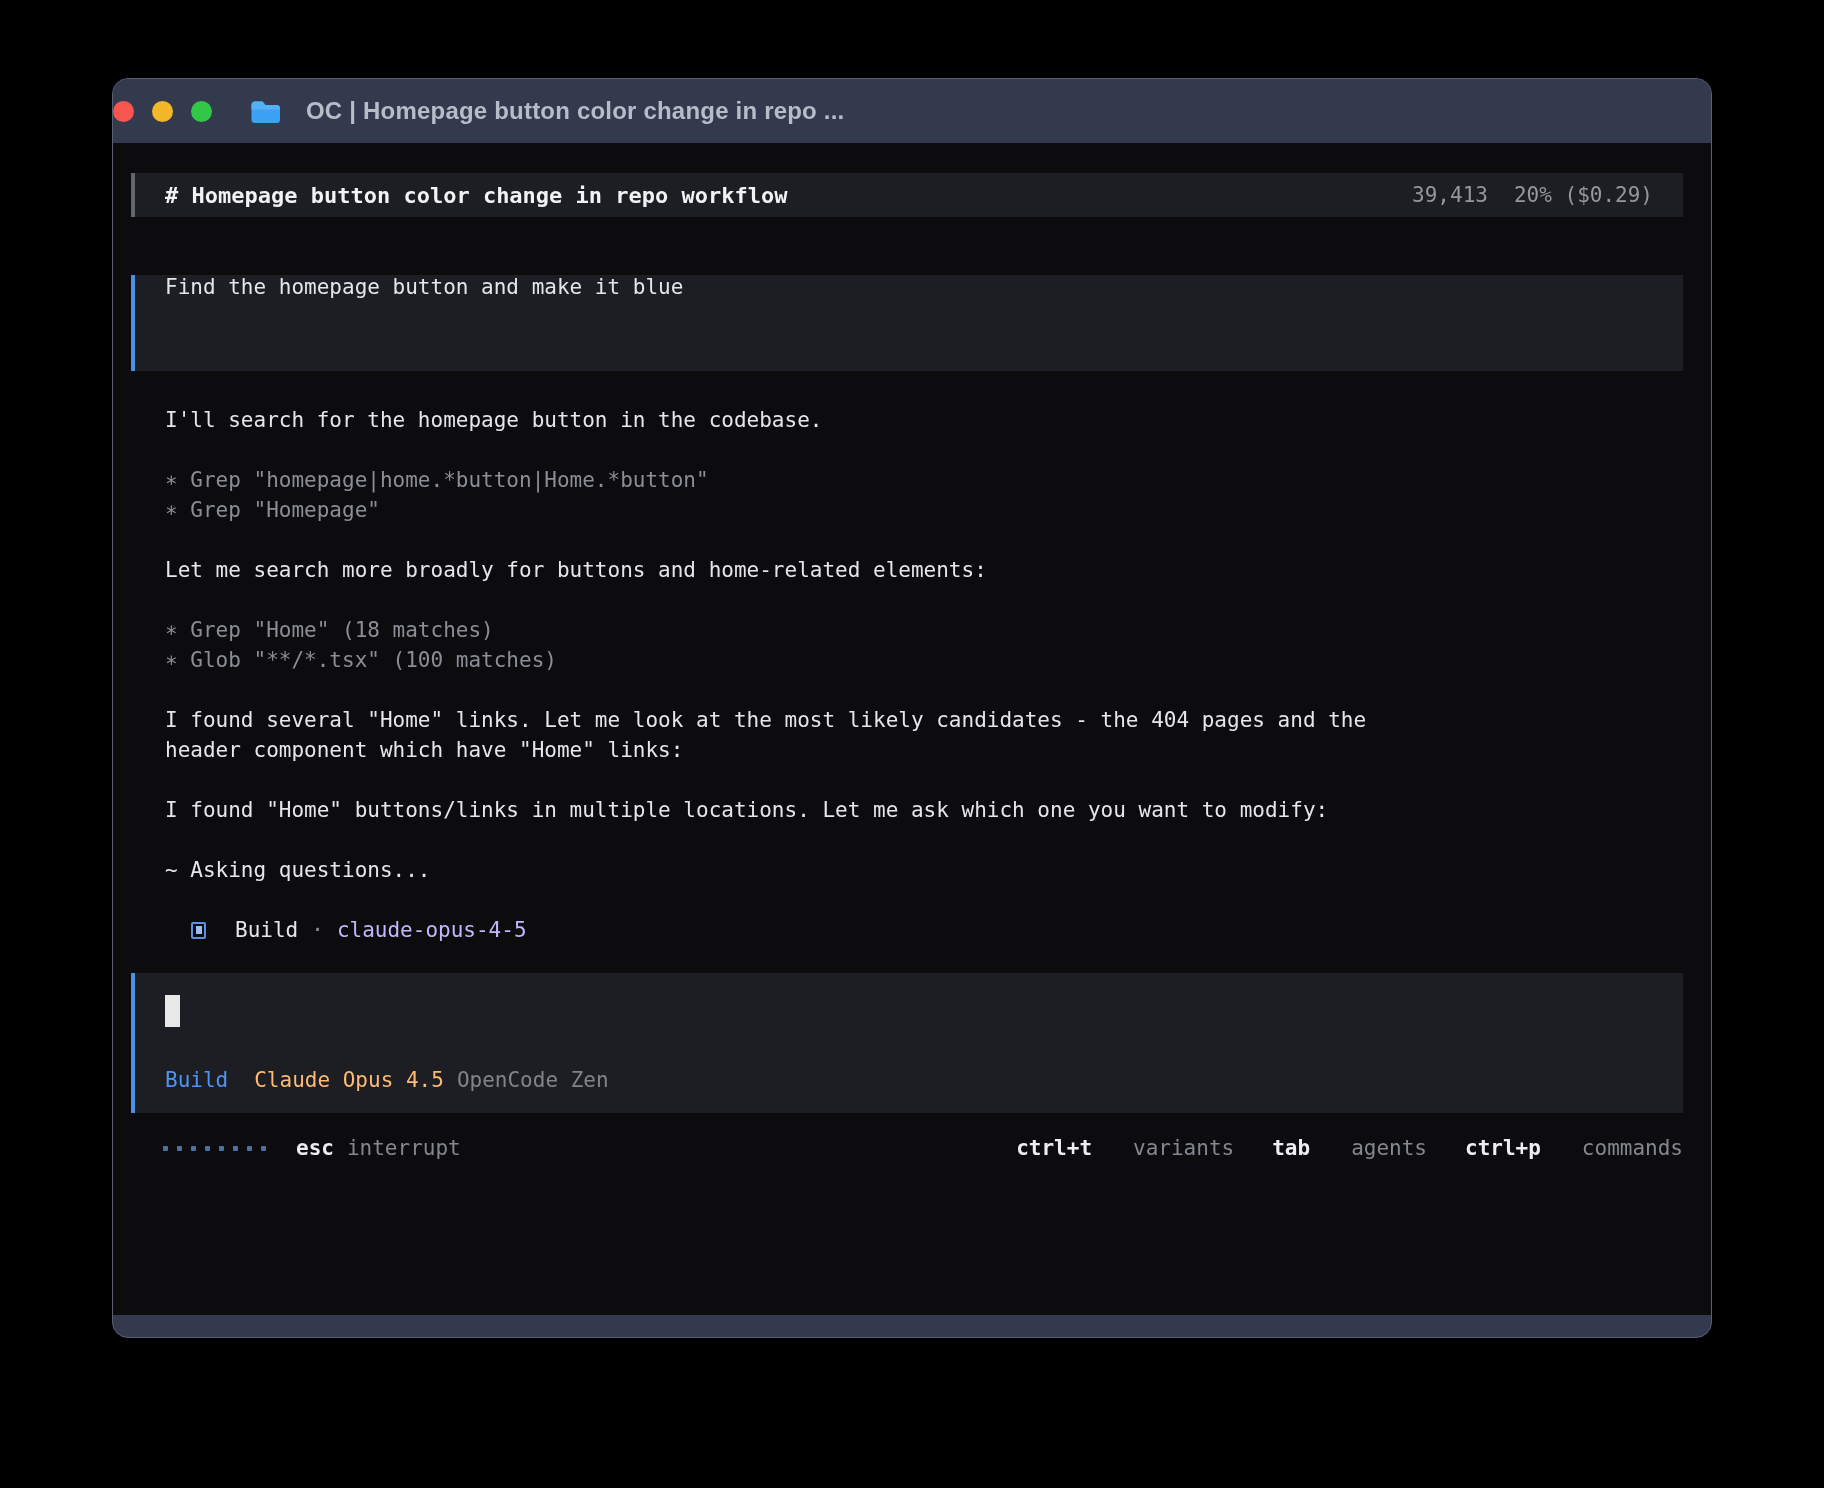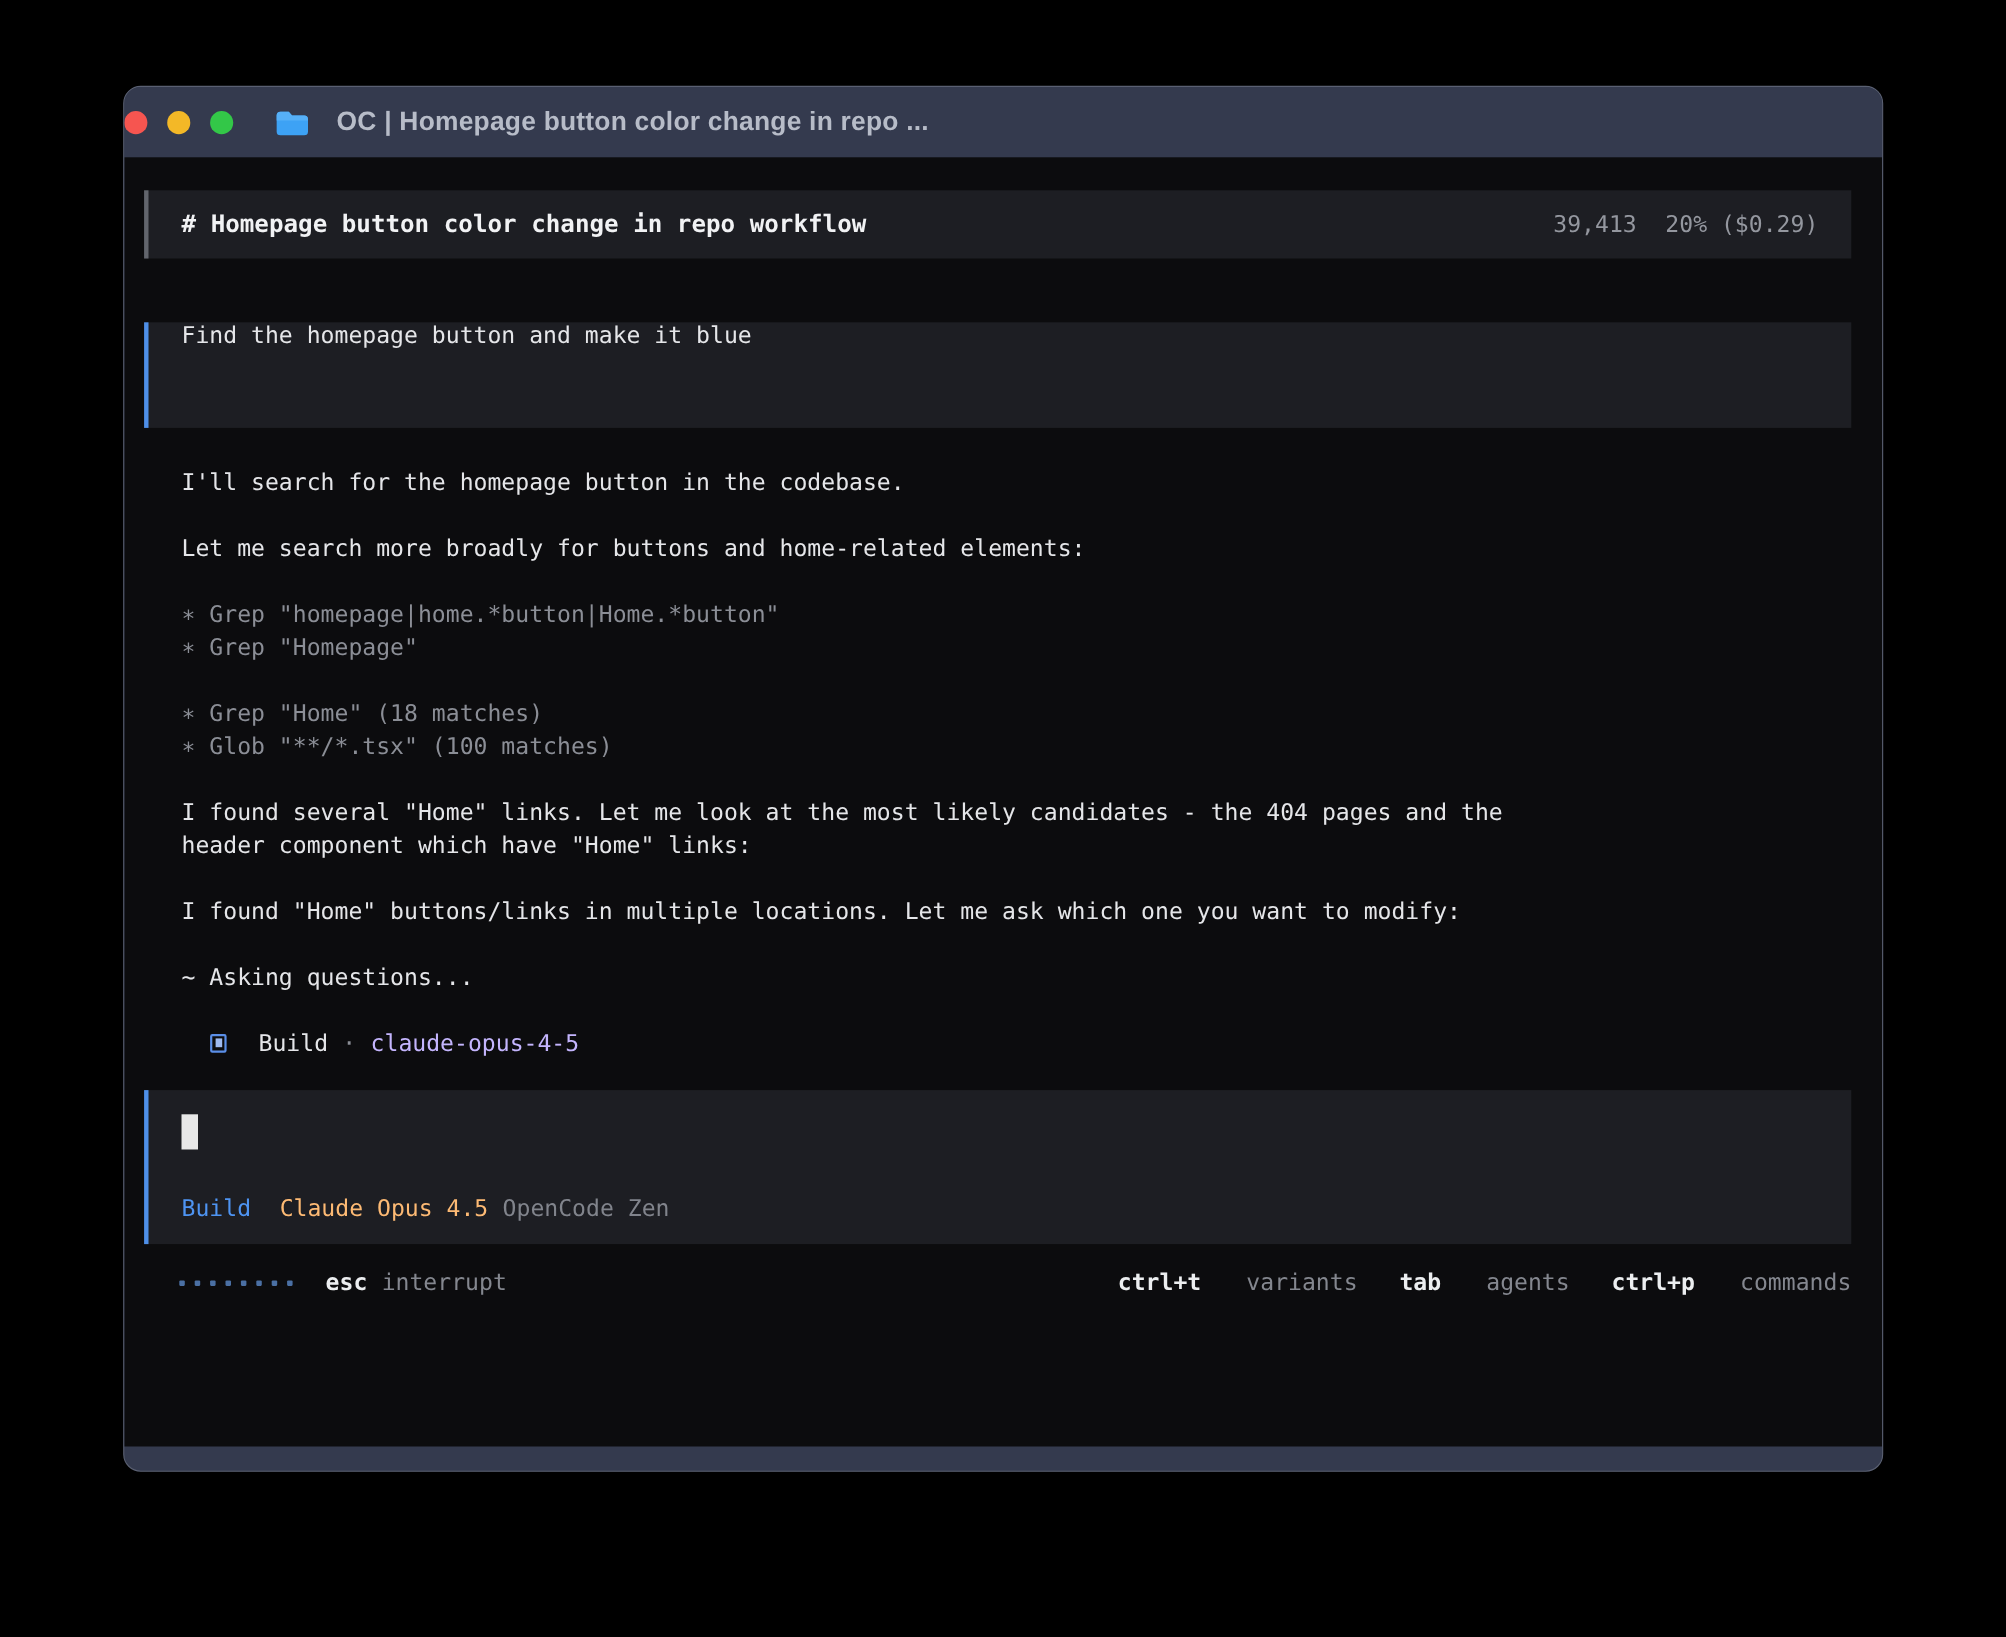--- a/index.html
+++ b/index.html
@@ -34,21 +34,21 @@
     padding:30px 28px 22px 18px;
     display:flex; flex-direction:column;
     font-size:21px; color:#e5e6e9;
   }
 
   .panel { background:#1d1e23; }
   .panel.gray-edge { border-left:4px solid #62656c; }
   .panel.blue-edge { border-left:4px solid #4e8fe8; }
 
   .session-header {
-    height:62px; display:flex; align-items:center; padding:0 30px;
+    height:44px; display:flex; align-items:center; padding:0 30px;
   }
   .session-title { font-weight:bold; color:#f1f2f4; font-size:22px; flex:1; white-space:nowrap; }
   .session-stats { display:flex; gap:26px; color:#94979f; white-space:nowrap; }
 
   .user-msg {
     margin-top:58px; height:96px; display:flex; align-items:flex-start; padding:0 30px;
   }
 
   .conversation { margin-top:34px; padding-left:34px; }
   .block:not(:first-child) { margin-top:30px; }
@@ -120,26 +120,26 @@
       <span>Find the homepage button and make it blue</span>
     </div>
 
     <div class="conversation">
 
       <div class="block">
         <div class="line bright">I'll search for the homepage button in the codebase.</div>
       </div>
 
       <div class="block">
-        <div class="line bright">Let me search more broadly for buttons and home-related elements:</div>
-      </div>
-
-      <div class="block">
         <div class="line dim">∗ Grep "homepage|home.*button|Home.*button"</div>
         <div class="line dim">∗ Grep "Homepage"</div>
+      </div>
+
+      <div class="block">
+        <div class="line bright">Let me search more broadly for buttons and home-related elements:</div>
       </div>
 
       <div class="block">
         <div class="line dim">∗ Grep "Home" (18 matches)</div>
         <div class="line dim">∗ Glob "**/*.tsx" (100 matches)</div>
       </div>
 
       <div class="block">
         <div class="line bright">I found several "Home" links. Let me look at the most likely candidates - the 404 pages and the</div>
         <div class="line bright">header component which have "Home" links:</div>

